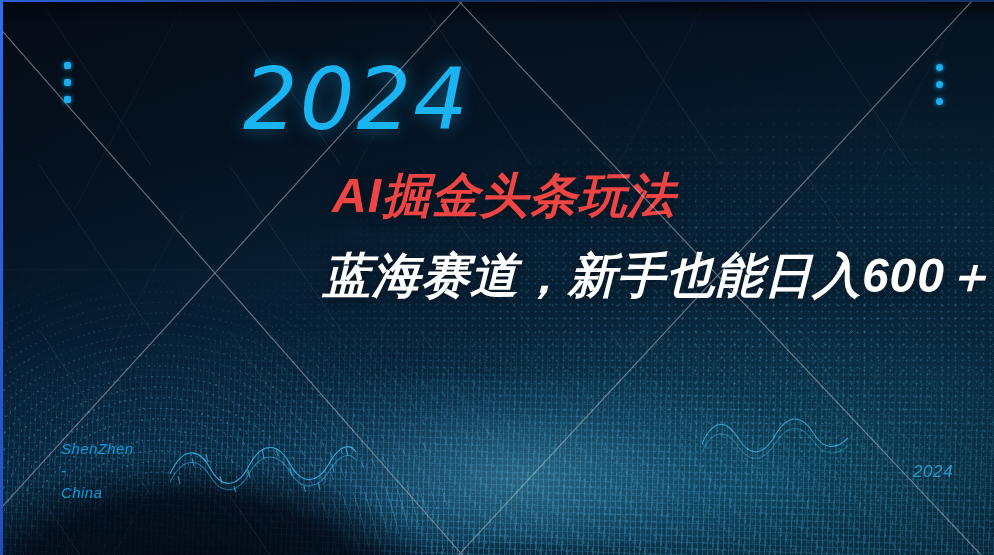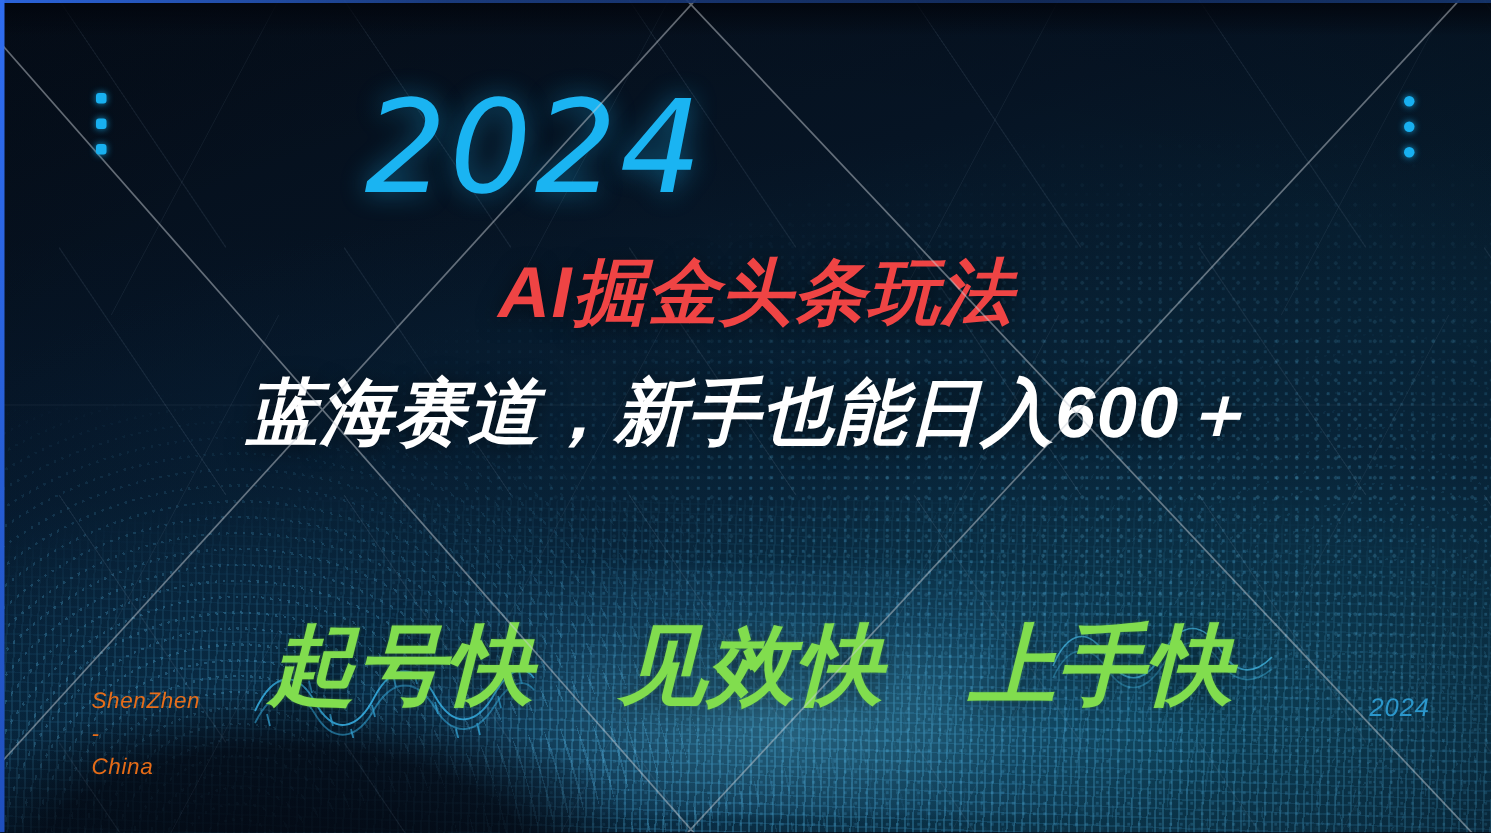--- a/index.html
+++ b/index.html
@@ -233,21 +233,21 @@
     line-height: 1.0;
     font-weight: 700;
     letter-spacing: 1px;
     padding-left: 14px;
     text-shadow: 0 2px 14px rgba(0,0,0,0.55);
   }
   .subheadline {
     position: absolute;
     left: 0; right: 0;
     top: 252px;
-    text-align: center;
+    text-align: right;
     color: #ffffff;
     font-size: 48px;
     line-height: 1.0;
     font-weight: 700;
     letter-spacing: 1px;
     padding-left: 6px;
     text-shadow: 0 2px 14px rgba(0,0,0,0.55);
   }
 
   .author-pill {
@@ -278,22 +278,22 @@
     font-weight: 700;
     letter-spacing: 1px;
     padding-left: 8px;
     text-shadow: 0 0 2px rgba(129,221,78,0.35), 0 3px 16px rgba(0,0,0,0.45);
   }
   .tagline .gap { display: inline-block; width: 22px; }
 
   .location {
     position: absolute;
     left: 61px;
-    top: 457px;
-    color: #f97316;
+    top: 438px;
+    color: #0ea5e9;
     font-size: 15px;
     line-height: 1.45;
     letter-spacing: 0.4px;
     opacity: 0.92;
     z-index: 35;
   }
   .year-bottom {
     position: absolute;
     left: 913px;
     top: 462px;
@@ -351,27 +351,20 @@
 
   <div class="content">
 
     <div class="year-top">2024</div>
 
     <div class="headline">AI掘金头条玩法</div>
 
     <div class="subheadline">蓝海赛道，新手也能日入600＋</div>
 
 
-    <div class="tagline">
-      <span>起号快</span>
-      <span class="gap"></span>
-      <span>见效快</span>
-      <span class="gap"></span>
-      <span>上手快</span>
-    </div>
 
     <div class="location">
       <div>ShenZhen</div>
       <div>-</div>
       <div>China</div>
     </div>
 
     <div class="year-bottom">2024</div>
   </div>
 

